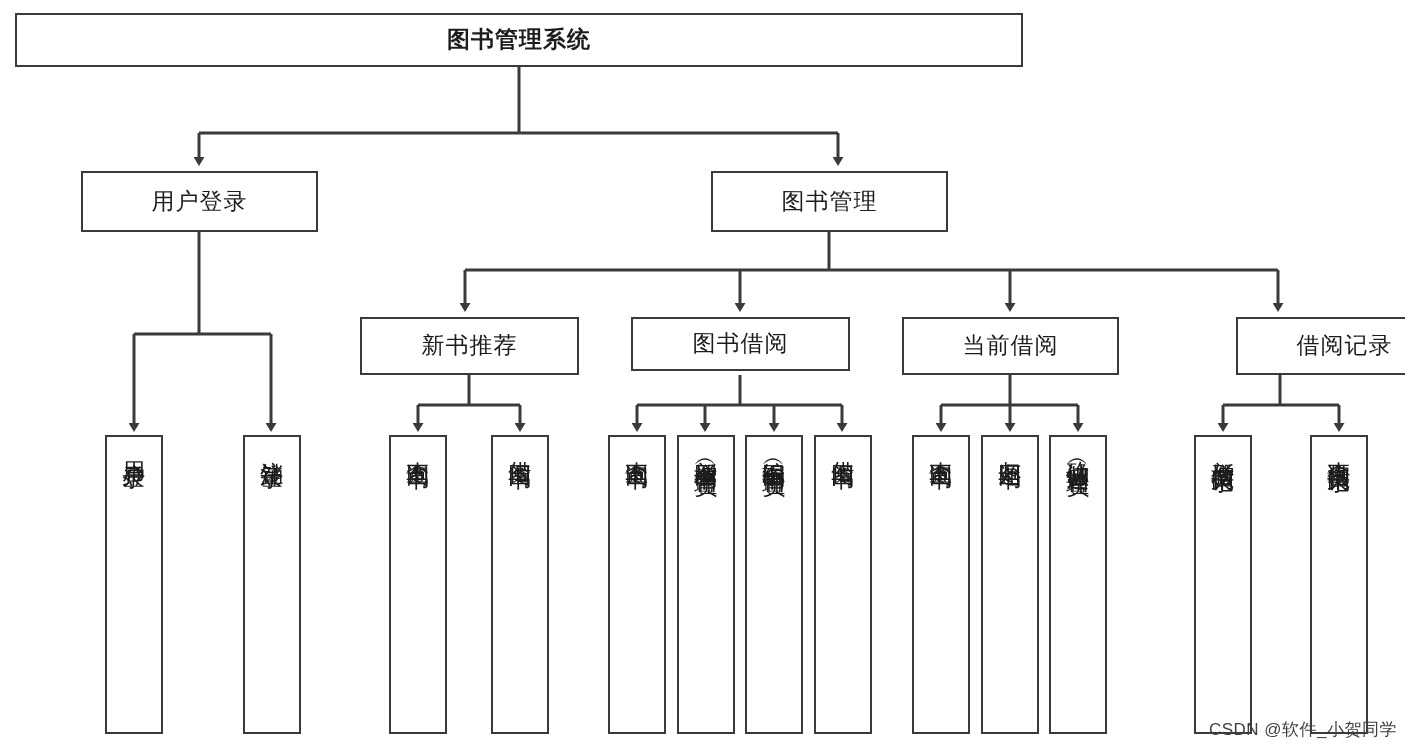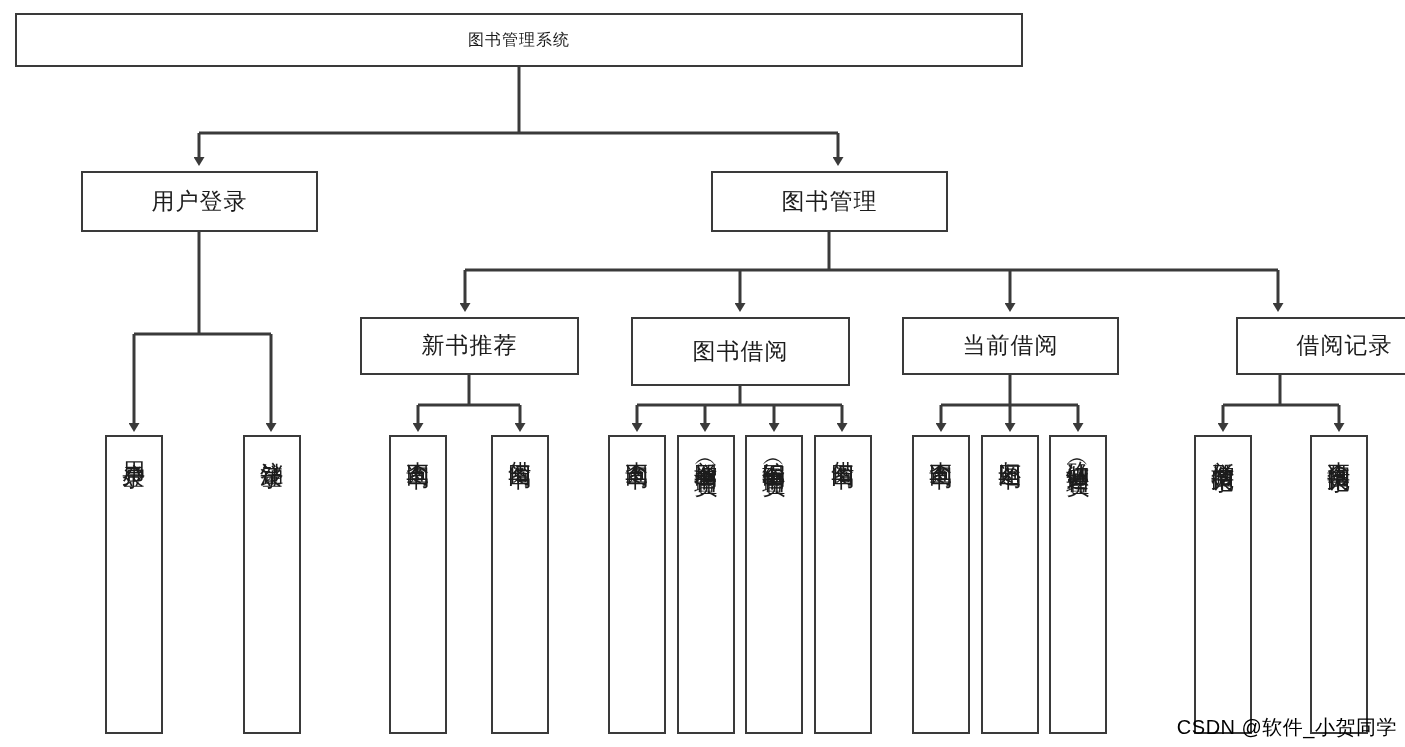--- a/index.html
+++ b/index.html
@@ -32,41 +32,42 @@
     align-items: center;
     justify-content: center;
     color: #1c1c1c;
   }
   .node.horiz {
     font-size: 23px;
     letter-spacing: 1px;
     line-height: 1.1;
   }
   .node.root {
-    font-size: 16px;
+    font-size: 23px;
+    font-weight: bold;
   }
   .node.leaf {
     font-size: 23px;
     padding: 6px 0;
     align-items: flex-start;
   }
   .vtext {
     writing-mode: vertical-rl;
     text-orientation: upright;
     line-height: 1.16;
     letter-spacing: 2px;
     white-space: nowrap;
     display: block;
   }
   .watermark {
     position: absolute;
     right: 8px;
     bottom: 6px;
-    font-size: 20px;
-    color: #000000;
+    font-size: 17px;
+    color: #404040;
     letter-spacing: 0.5px;
     white-space: nowrap;
     text-align: right;
   }
 </style>
 </head>
 <body>
 
 <div id="canvas">
 
@@ -127,21 +128,21 @@
   <div class="node horiz" style="left:81px; top:171px; width:237px; height:61px;">
     <span>用户登录</span>
   </div>
   <div class="node horiz" style="left:711px; top:171px; width:237px; height:61px;align-items:center;">
     <span>图书管理</span>
   </div>
 
   <div class="node horiz" style="left:360px; top:317px; width:219px; height:58px;">
     <span>新书推荐</span>
   </div>
-  <div class="node horiz" style="left:631px; top:317px; width:219px; height:69px;">
+  <div class="node horiz" style="left:631px; top:317px; width:219px; height:54px;">
     <span>图书借阅</span>
   </div>
   <div class="node horiz" style="left:902px; top:317px; width:217px; height:58px;justify-content:center;">
     <span>当前借阅</span>
   </div>
   <div class="node horiz" style="left:1236px; top:317px; width:217px; height:58px;">
     <span>借阅记录</span>
   </div>
 
   <div class="node leaf" style="left:105px; top:435px; width:58px; height:299px;">

